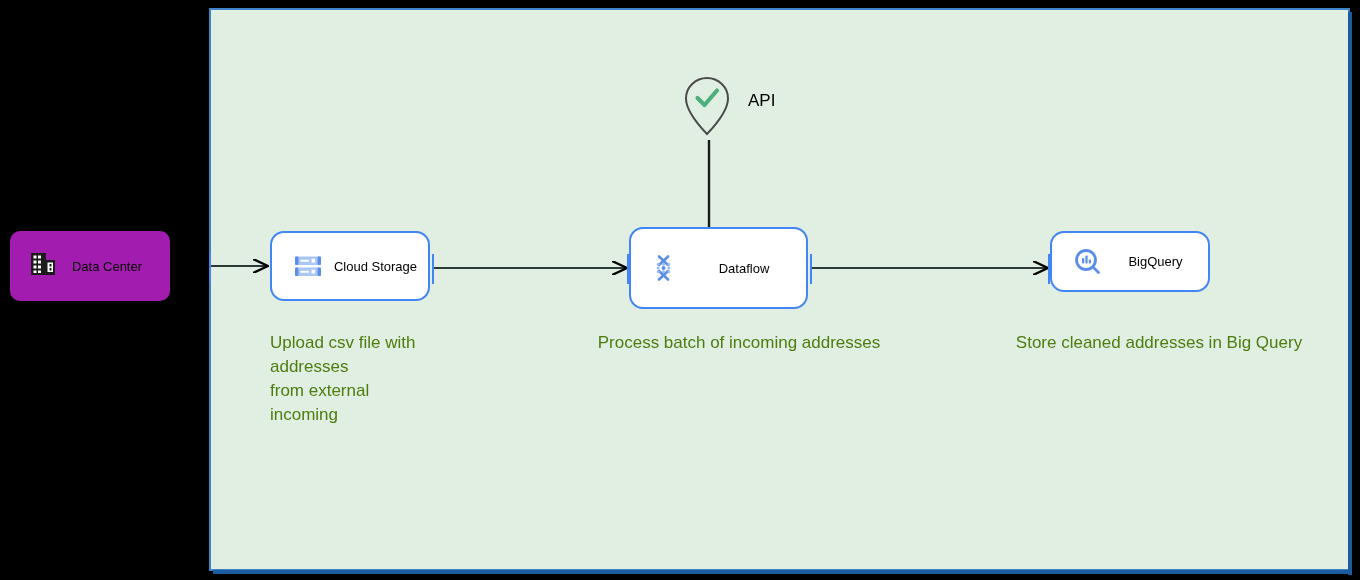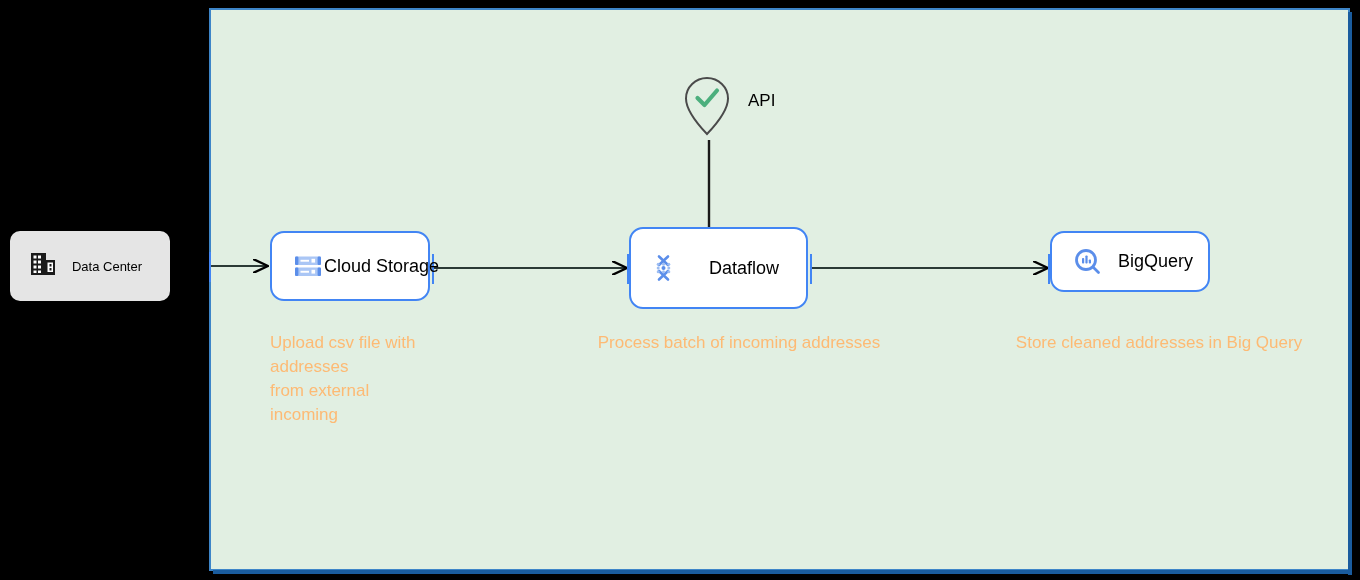--- a/index.html
+++ b/index.html
@@ -60,37 +60,37 @@
   .node .node-icon {
     flex: 0 0 auto;
     display: flex;
     align-items: center;
     justify-content: center;
     margin-left: 20px;
   }
   .node .node-label {
     flex: 1 1 auto;
     text-align: center;
-    font-size: 18px;
+    font-size: 13px;
     color: #000000;
     padding-right: 1px;
     white-space: nowrap;
   }
 
   
   .node-onprem {
     position: absolute;
     left: 10px;
     top: 231px;
     width: 160px;
     height: 70px;
     box-sizing: border-box;
     display: flex;
     align-items: center;
-    background: #e5e5e5;
+    background: #a21caf;
     border: none;
     border-radius: 10px;
   }
   .node-onprem .node-icon {
     margin-left: 18px;
   }
   .node-onprem .node-label {
     flex: 1 1 auto;
     text-align: center;
     font-size: 13px;
@@ -129,21 +129,21 @@
     width: 1360px;
     height: 580px;
     pointer-events: none;
   }
 
   
   .caption {
     position: absolute;
     font-size: 17px;
     line-height: 24px;
-    color: #fdba74;
+    color: #4d7c0f;
   }
   #caption-storage { left: 270px; top: 331px; width: 210px; text-align: left; }
   #caption-dataflow { left: 569px; top: 331px; width: 340px; text-align: center; }
   #caption-bigquery { left: 989px; top: 331px; width: 340px; text-align: center; }
 </style>
 </head>
 <body>
 
 <div id="canvas">
 

